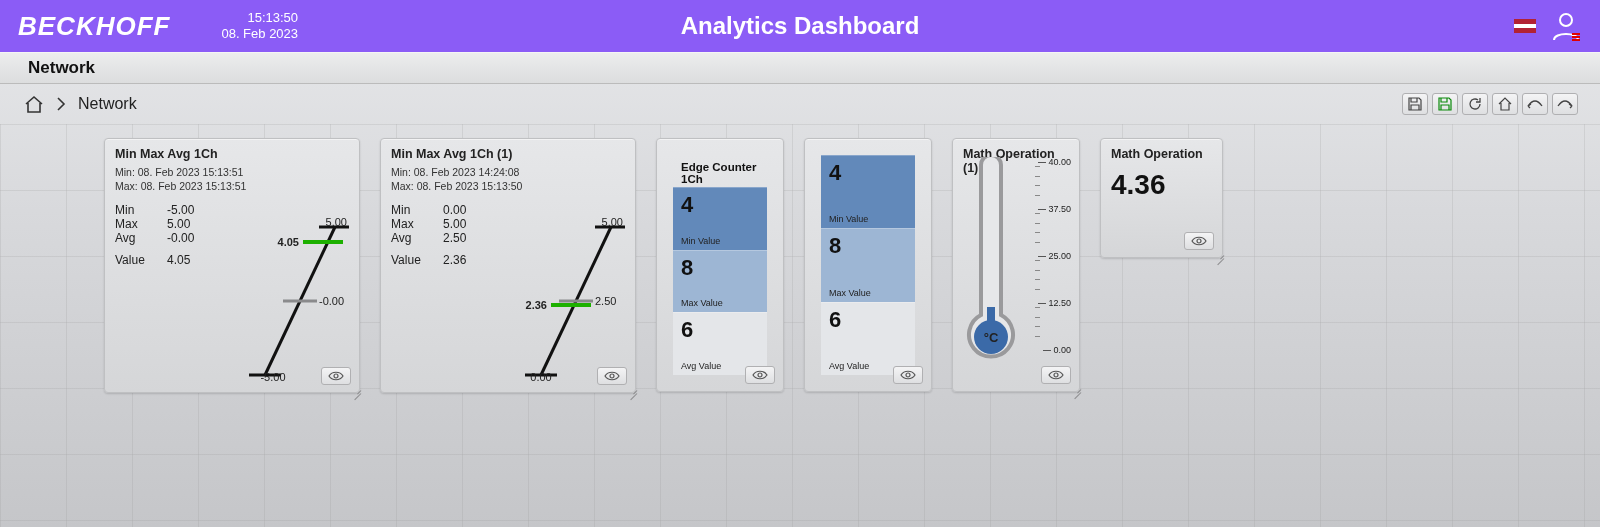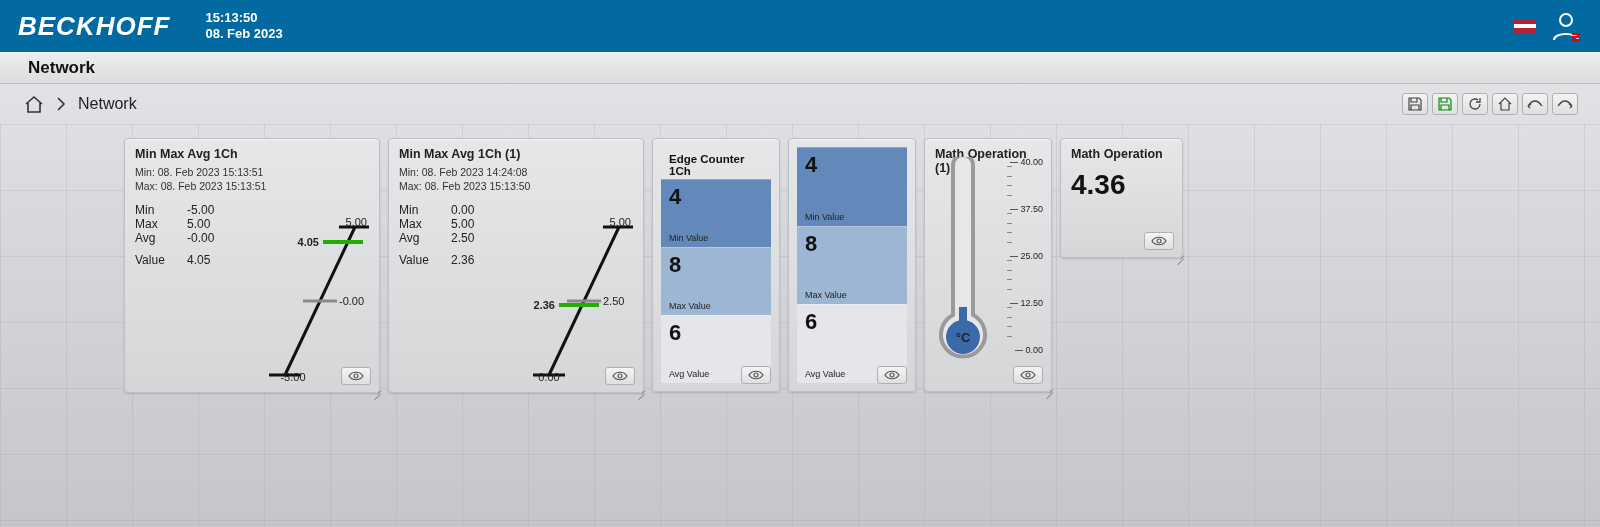--- a/index.html
+++ b/index.html
@@ -1,33 +1,33 @@
 <!DOCTYPE html>
 <html><head>
 <meta charset="utf-8">
 <style>
 *{box-sizing:border-box;margin:0;padding:0;font-family:Arial,Helvetica,sans-serif}
 body{width:1600px;height:527px;overflow:hidden;background:linear-gradient(180deg,#e8e9eb 0%,#d8d9dc 40%,#c5c6c9 100%);position:relative}
-.header{height:52px;background:#0369a1;display:flex;align-items:center;color:#fff;position:relative}
+.header{height:52px;background:#8b5cf6;display:flex;align-items:center;color:#fff;position:relative}
 .logo{font-size:26px;font-weight:900;letter-spacing:1px;margin-left:18px;font-style:italic;font-family:Arial,sans-serif}
-.time-block{margin-left:35px;text-align:left;font-size:13px;font-weight:700;line-height:1.2}
+.time-block{margin-left:51px;text-align:right;font-size:13px;font-weight:400;line-height:1.2}
 .app-title{position:absolute;left:50%;transform:translateX(-50%);font-size:24px;font-weight:900}
 .right-icons{position:absolute;right:18px;display:flex;align-items:center;gap:14px}
 .flag{width:22px;height:14px;background:linear-gradient(to bottom,#b22234 0%,#b22234 33%,#fff 33%,#fff 66%,#b22234 66%,#b22234 100%)}
 .titlebar{height:32px;background:linear-gradient(180deg,#eceded,#dcddde);display:flex;align-items:center;padding-left:28px;font-weight:700;font-size:17px;color:#111;border-top:1px solid #f5f5f5;border-bottom:1px solid #bbb}
 .subbar{height:40px;display:flex;align-items:center;padding:0 24px;gap:10px;position:relative}
 .breadcrumb{display:flex;align-items:center;gap:12px;font-size:16px;color:#222}
 .toolbar{position:absolute;right:22px;display:flex;gap:4px}
 .tb-btn{width:26px;height:22px;background:linear-gradient(180deg,#f4f4f5,#dedfe1);border:1px solid #b0b0b2;border-radius:3px;display:flex;align-items:center;justify-content:center;cursor:pointer;font-size:12px;color:#333}
 .canvas{position:relative;height:calc(527px - 52px - 32px - 40px);padding:14px 24px}
 .grid-dash{position:absolute;inset:0;background-image:linear-gradient(to right,rgba(150,150,150,.35) 1px,transparent 1px),linear-gradient(to bottom,rgba(150,150,150,.35) 1px,transparent 1px);background-size:66px 66px;-webkit-mask-image:repeating-linear-gradient(to right,black 0 6px,transparent 6px 11px),repeating-linear-gradient(to bottom,black 0 6px,transparent 6px 11px);mask-image:repeating-linear-gradient(to right,black 0 6px,transparent 6px 11px),repeating-linear-gradient(to bottom,black 0 6px,transparent 6px 11px);opacity:.6;pointer-events:none}
-.widgets{display:flex;gap:8px;margin-left:100px}
+.widgets{display:flex;gap:20px;margin-left:80px}
 .widget{background:linear-gradient(180deg,#e6e7e9,#d5d6d8);border:1px solid #bfc0c2;border-radius:4px;box-shadow:0 1px 2px rgba(0,0,0,.15),inset 0 1px 0 rgba(255,255,255,.5);position:relative;padding:8px 10px 8px 10px;font-size:12px;color:#222}
 .w-minmax{width:256px;height:255px}
-.w-edge{width:128px;height:254px;padding:8px;overflow:hidden;display:flex;flex-direction:column}
+.w-edge{width:128px;height:254px;padding:16px;overflow:hidden;display:flex;flex-direction:column}
 .w-therm{width:128px;height:254px}
 .w-math{width:123px;height:120px}
 .w-title{font-weight:700;font-size:12.5px;margin-bottom:4px}
 .small{font-size:10.5px;color:#333;line-height:1.35}
 .stats{margin-top:10px;font-size:12px}
 .stats div{display:flex}
 .stats b{width:52px;font-weight:400}
 .stats .gap{height:8px}
 .chart{position:absolute;left:98px;top:70px;width:146px;height:172px}
 .eye-btn{position:absolute;right:8px;bottom:7px;width:30px;height:18px;background:linear-gradient(180deg,#f4f4f5,#dedfe1);border:1px solid #b0b0b2;border-radius:3px;display:flex;align-items:center;justify-content:center;cursor:pointer}
@@ -51,20 +51,21 @@
 </style>
 </head>
 <body>
 
 <div class="header">
   <div class="logo">BECKHOFF</div>
   <div class="time-block">
     <div>15:13:50</div>
     <div>08. Feb 2023</div>
   </div>
+  <div class="app-title">Analytics Dashboard</div>
   <div class="right-icons">
     <div class="flag"></div>
     <svg width="32" height="32" viewBox="0 0 32 32">
       <circle cx="16" cy="10" r="6" fill="none" stroke="#fff" stroke-width="2"></circle>
       <path d="M4 30c0-8 24-8 24 0" fill="none" stroke="#fff" stroke-width="2"></path>
       <line x1="22" y1="24" x2="30" y2="24" stroke="#e10000" stroke-width="2"></line>
       <line x1="22" y1="27" x2="30" y2="27" stroke="#e10000" stroke-width="2"></line>
       <line x1="22" y1="30" x2="30" y2="30" stroke="#e10000" stroke-width="2"></line>
     </svg>
   </div>

